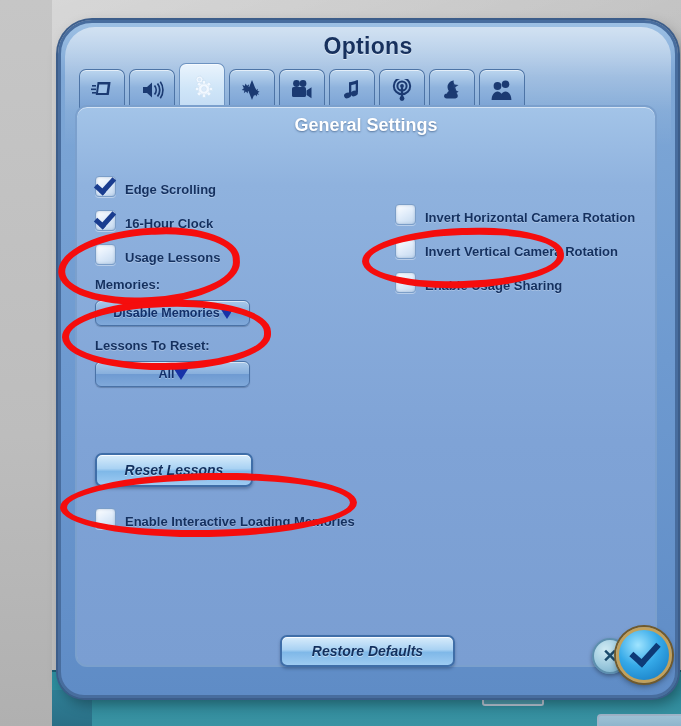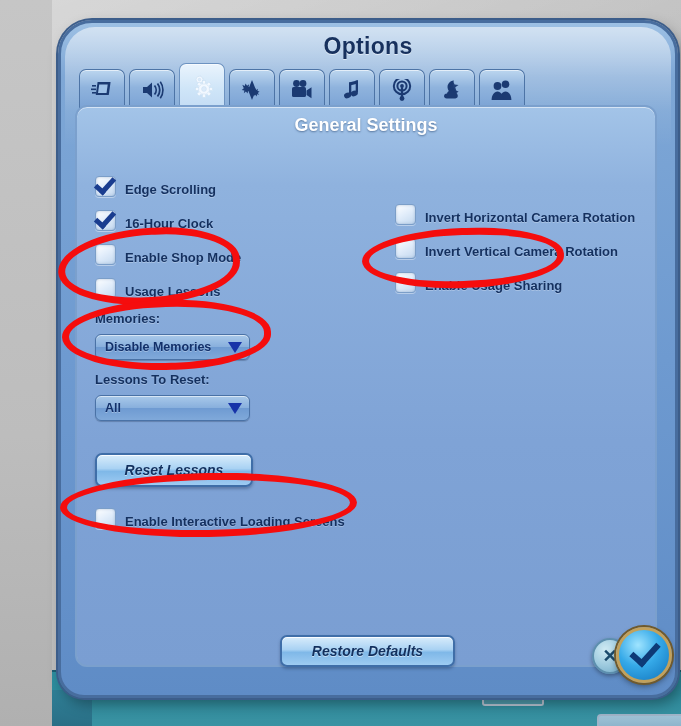--- a/index.html
+++ b/index.html
@@ -159,21 +159,21 @@
     text-shadow: 0 1px 0 rgba(255,255,255,0.25);
   }
 
   
   .dropdown {
     width: 155px; height: 26px;
     border-radius: 6px;
     background: linear-gradient(180deg,#a9c9ea 0%, #89b0dd 48%, #6f9bd2 52%, #80a9da 100%);
     border: 1px solid #4a72a6;
     box-shadow: inset 0 1px 0 rgba(255,255,255,0.55), 0 1px 1px rgba(30,50,80,0.3);
-    display: flex; align-items: center; justify-content: space-between;
+    display: flex; align-items: center; justify-content: center;
     padding: 0 7px 0 9px;
     box-sizing: border-box;
     cursor: pointer;
   }
   .dropdown-value {
     font-size: 12.5px; font-weight: bold; color: #12306a;
     text-shadow: 0 1px 0 rgba(255,255,255,0.3);
   }
   .dropdown-arrow {
     width: 0; height: 0;
@@ -405,24 +405,20 @@
       <div class="check-row">
         <span class="checkbox checked"></span>
         <span class="check-label">Edge Scrolling</span>
       </div>
 
       <div class="check-row">
         <span class="checkbox checked"></span>
         <span class="check-label">16-Hour Clock</span>
       </div>
 
-      <div class="check-row">
-        <span class="checkbox"></span>
-        <span class="check-label">Enable Shop Mode</span>
-      </div>
 
       <div class="check-row">
         <span class="checkbox"></span>
         <span class="check-label">Usage Lessons</span>
       </div>
 
       <div class="section-label">Memories:</div>
 
       <div class="dropdown">
         <span class="dropdown-value">Disable Memories</span>
@@ -454,21 +450,21 @@
         <span class="checkbox"></span>
         <span class="check-label">Enable Usage Sharing</span>
       </div>
 
     </div>
 
     <div class="sims-button" id="reset-lessons-button">Reset Lessons</div>
 
     <div class="check-row" id="interactive-loading-row" style="position:absolute; left:18px; top:400px;">
       <span class="checkbox"></span>
-      <span class="check-label">Enable Interactive Loading Screens</span>
+      <span class="check-label">Enable Interactive Loading Memories</span>
     </div>
 
     <div class="sims-button" id="restore-defaults-button">Restore Defaults</div>
 
   </div>
 
   <div id="cancel-button">
     <span>✕</span>
   </div>
   <div id="accept-button">

